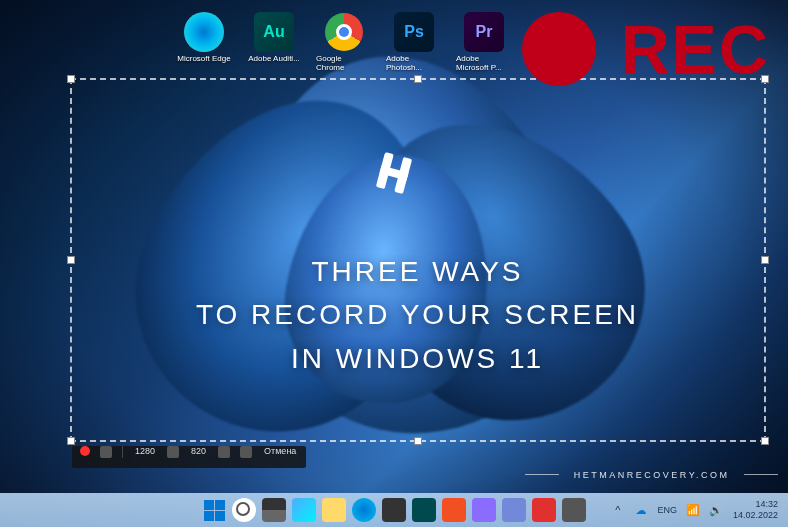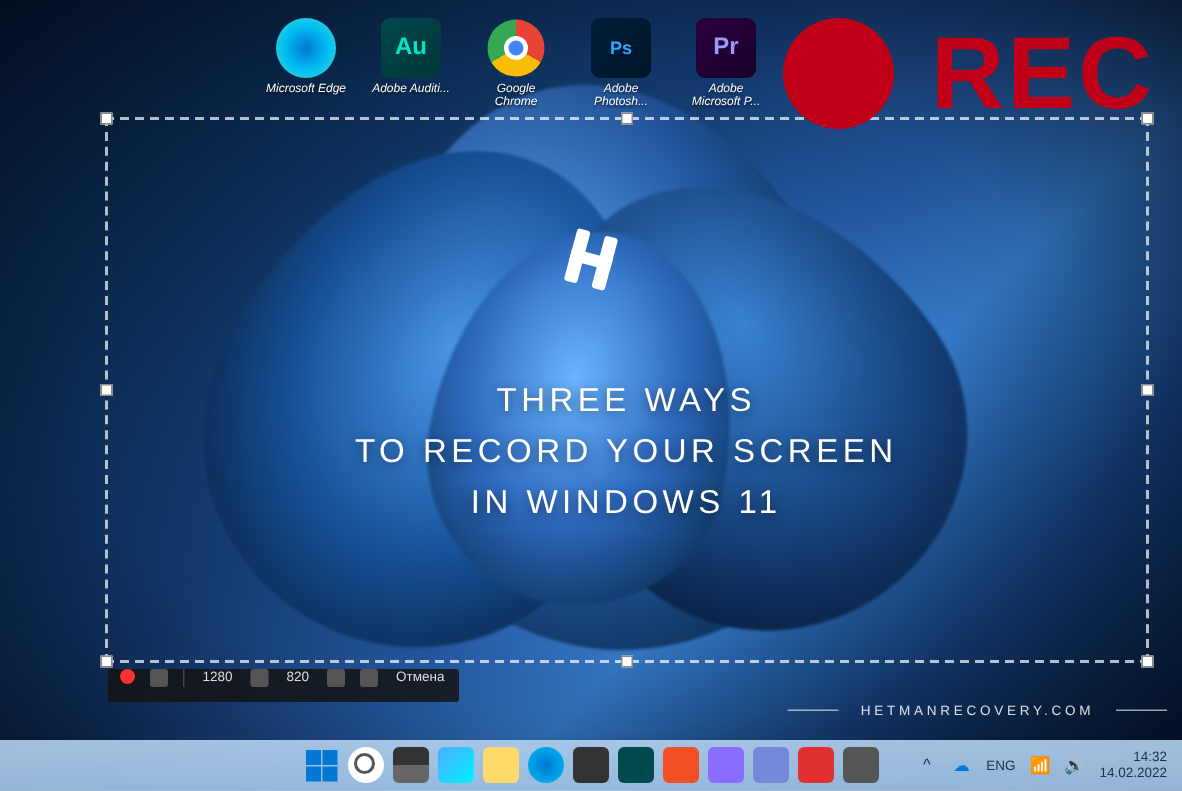--- a/index.html
+++ b/index.html
@@ -95,29 +95,27 @@
       display: flex;
       align-items: center;
       justify-content: center;
       margin-bottom: 3px;
     }
     .edge-icon { background: radial-gradient(circle, #0078d4 0%, #00bcf2 50%, #40e0d0 100%); border-radius: 50%; }
     .chrome-icon { position: relative; }
     .chrome-circle { width: 38px; height: 38px; border-radius: 50%; background: conic-gradient(#ea4335 0deg 120deg, #fbbc05 120deg 240deg, #34a853 240deg 360deg); display: flex; align-items: center; justify-content: center; }
     .chrome-center { width: 16px; height: 16px; border-radius: 50%; background: #4285f4; border: 3px solid white; }
     .au-icon { background: linear-gradient(135deg, #00494e, #003638); color: #00e5c5; font-weight: bold; font-size: 16px; }
-    .ps-icon { background: linear-gradient(135deg, #001e36, #001529); color: #31a8ff; font-weight: bold; font-size: 12px; }
+    .ps-icon { background: linear-gradient(135deg, #001e36, #001529); color: #31a8ff; font-weight: bold; font-size: 16px; }
     .pr-icon { background: linear-gradient(135deg, #2a0040, #1a002b); color: #9999ff; font-weight: bold; font-size: 16px; }
     .icon-label {
       font-size: 8px;
       color: white;
-      text-align: center;
       text-shadow: 0 1px 2px rgba(0,0,0,0.8);
       line-height: 1.1;
-      font-style: italic;
     }
     
     .rec-indicator {
       position: absolute;
       top: 10px;
       right: 18px;
       display: flex;
       align-items: center;
       gap: 24px;
       z-index: 10;
@@ -175,21 +173,21 @@
     
     .title-text {
       position: absolute;
       top: 250px;
       left: 0;
       right: 0;
       text-align: center;
       z-index: 8;
     }
     .title-line {
-      font-size: 22px;
+      font-size: 28px;
       color: white;
       letter-spacing: 3px;
       font-weight: 400;
       line-height: 1.55;
       text-shadow: 0 2px 8px rgba(0,0,0,0.5);
       font-family: 'Segoe UI Light', 'Segoe UI', Arial, sans-serif;
       margin-left: 47px;
     }
     
     .recorder-toolbar {

